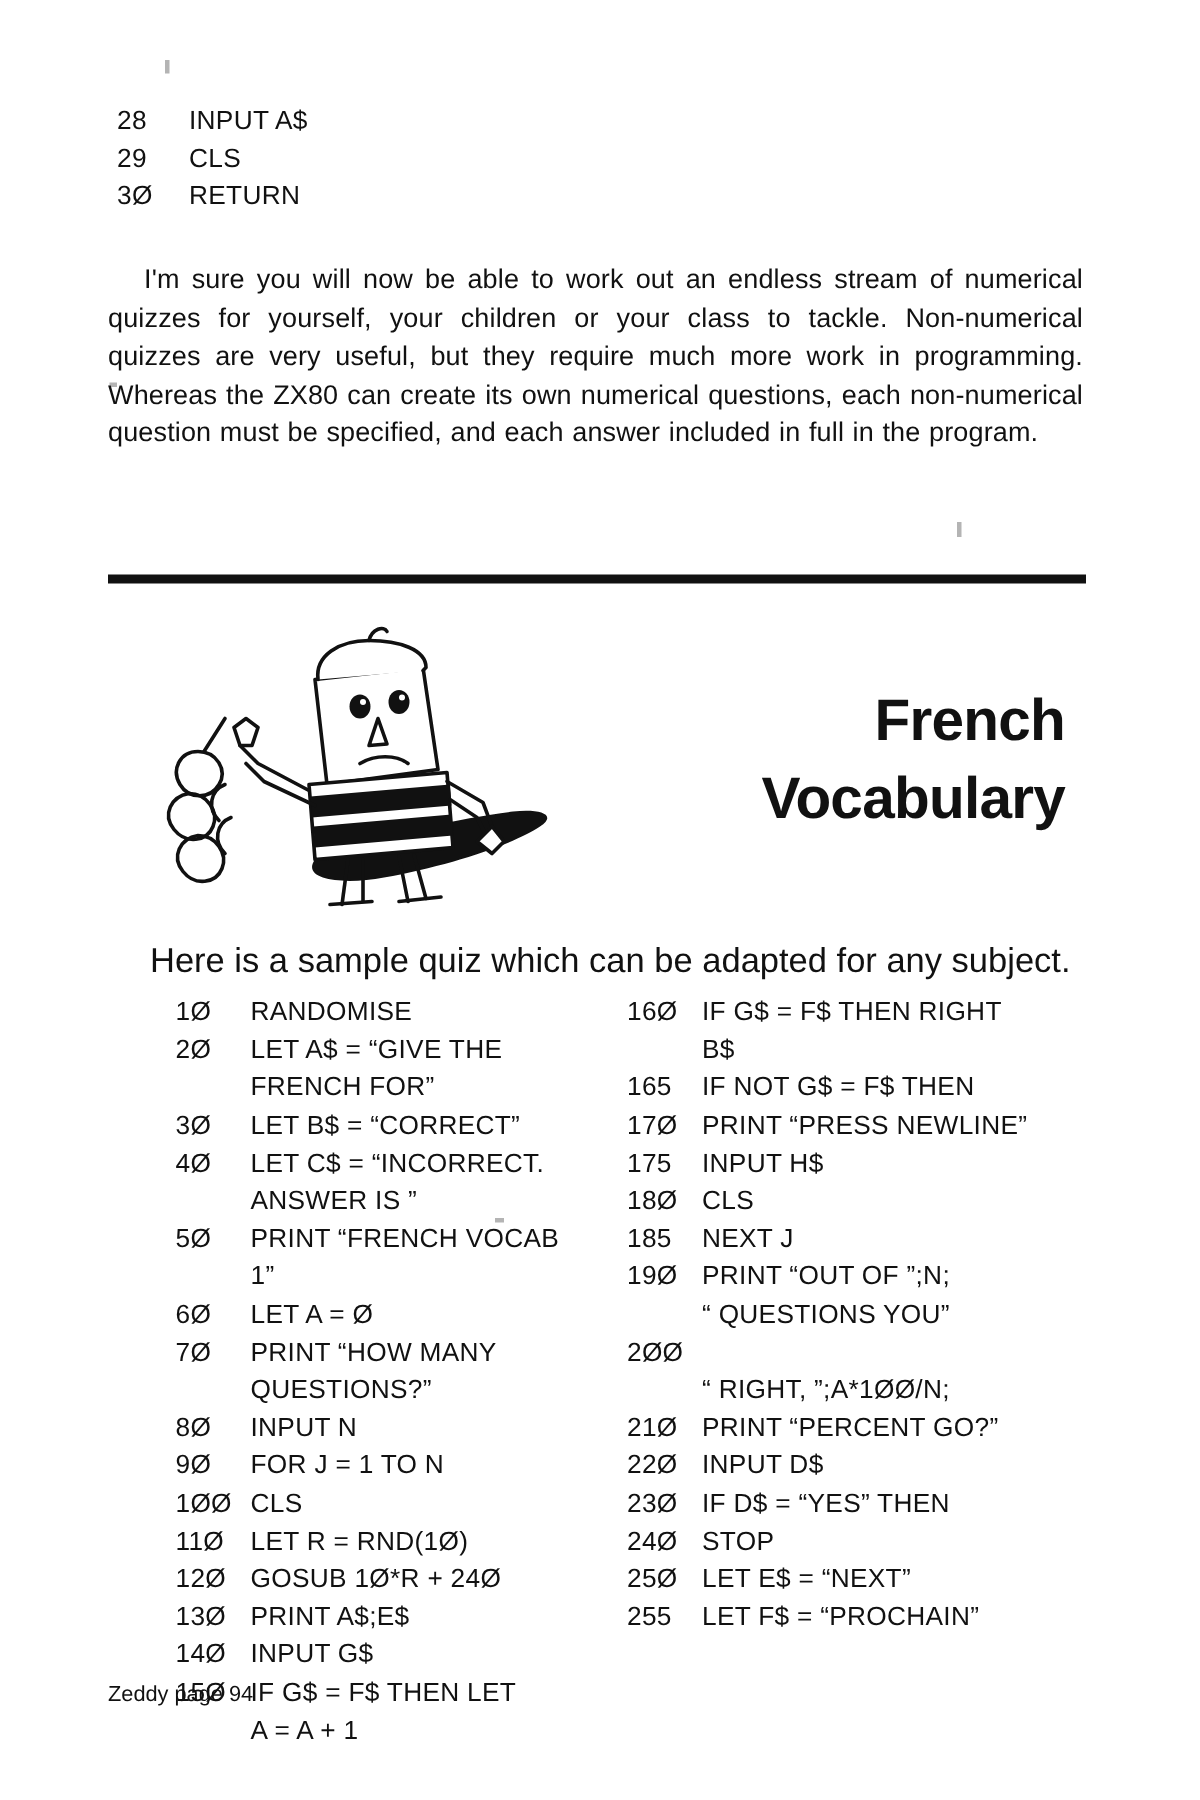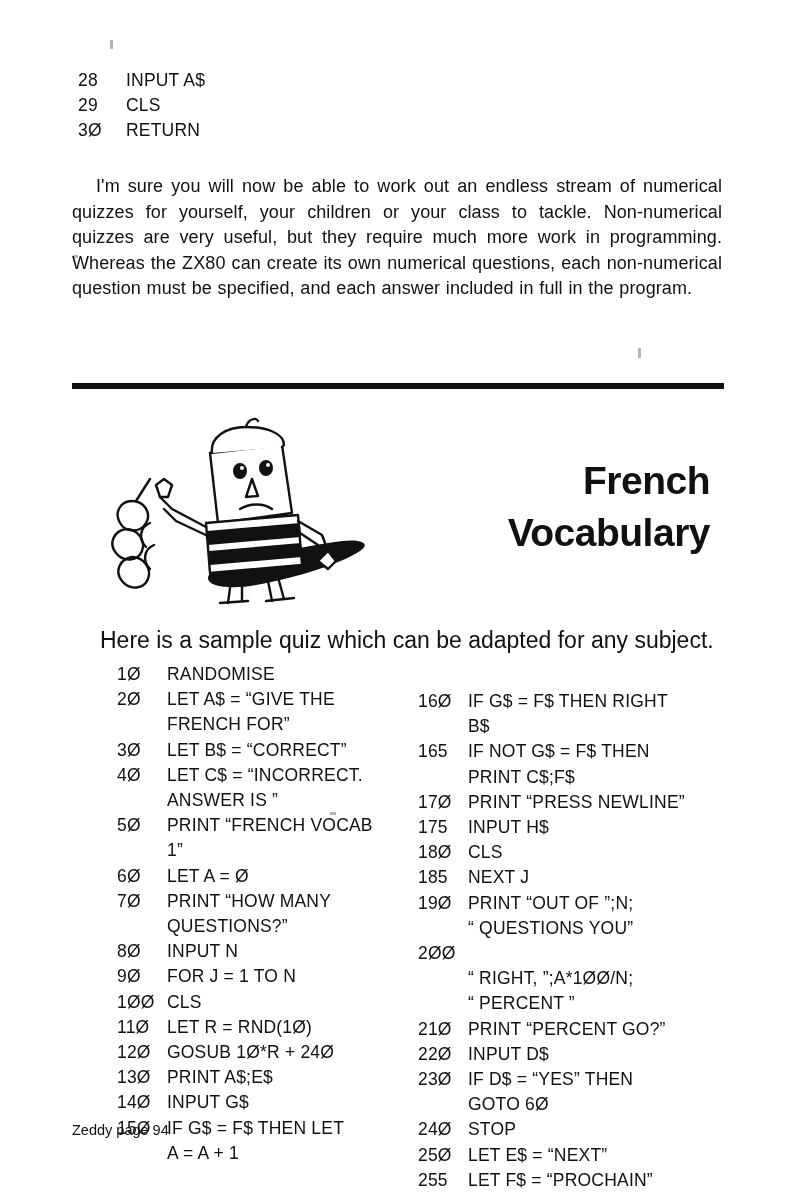--- a/index.html
+++ b/index.html
@@ -104,21 +104,21 @@
     line-height: 25px;
   }
 
   
   .col {
     position: absolute;
     top: 662px;
     width: 330px;
   }
   .col-left { left: 86px; margin-left: 31px; }
-  .col-right { left: 418px; margin-top: 27px; }
+  .col-right { left: 418px; }
 
   .col .code-line .ln { width: 50px; flex: 0 0 50px; }
   .col .code-line { line-height: 25.2px; }
   .cont { padding-left: 50px; }
 
   
   .footer {
     position: absolute;
     left: 72px;
     top: 1122px;
@@ -311,23 +311,20 @@
         <span class="txt">IF G$ = F$ THEN RIGHT</span>
       </div>
     <div class="code-line cont">
         <span class="txt">B$</span>
       </div>
 
     <div class="code-line">
         <span class="ln">165</span>
         <span class="txt">IF NOT G$ = F$ THEN</span>
       </div>
-    <div class="code-line cont">
-        <span class="txt">PRINT C$;F$</span>
-      </div>
 
     <div class="code-line">
         <span class="ln">17Ø</span>
         <span class="txt">PRINT “PRESS NEWLINE”</span>
       </div>
     <div class="code-line">
         <span class="ln">175</span>
         <span class="txt">INPUT H$</span>
       </div>
     <div class="code-line">
@@ -346,40 +343,34 @@
     <div class="code-line cont">
         <span class="txt">“ QUESTIONS YOU”</span>
       </div>
 
     <div class="code-line">
         <span class="ln">2ØØ</span>
       </div>
     <div class="code-line cont">
         <span class="txt">“ RIGHT, ”;A*1ØØ/N;</span>
       </div>
-    <div class="code-line cont">
-        <span class="txt">“ PERCENT ”</span>
-      </div>
 
     <div class="code-line">
         <span class="ln">21Ø</span>
         <span class="txt">PRINT “PERCENT GO?”</span>
       </div>
     <div class="code-line">
         <span class="ln">22Ø</span>
         <span class="txt">INPUT D$</span>
       </div>
 
     <div class="code-line">
         <span class="ln">23Ø</span>
         <span class="txt">IF D$ = “YES” THEN</span>
       </div>
-    <div class="code-line cont">
-        <span class="txt">GOTO 6Ø</span>
-      </div>
 
     <div class="code-line">
         <span class="ln">24Ø</span>
         <span class="txt">STOP</span>
       </div>
     <div class="code-line">
         <span class="ln">25Ø</span>
         <span class="txt">LET E$ = “NEXT”</span>
       </div>
     <div class="code-line">

